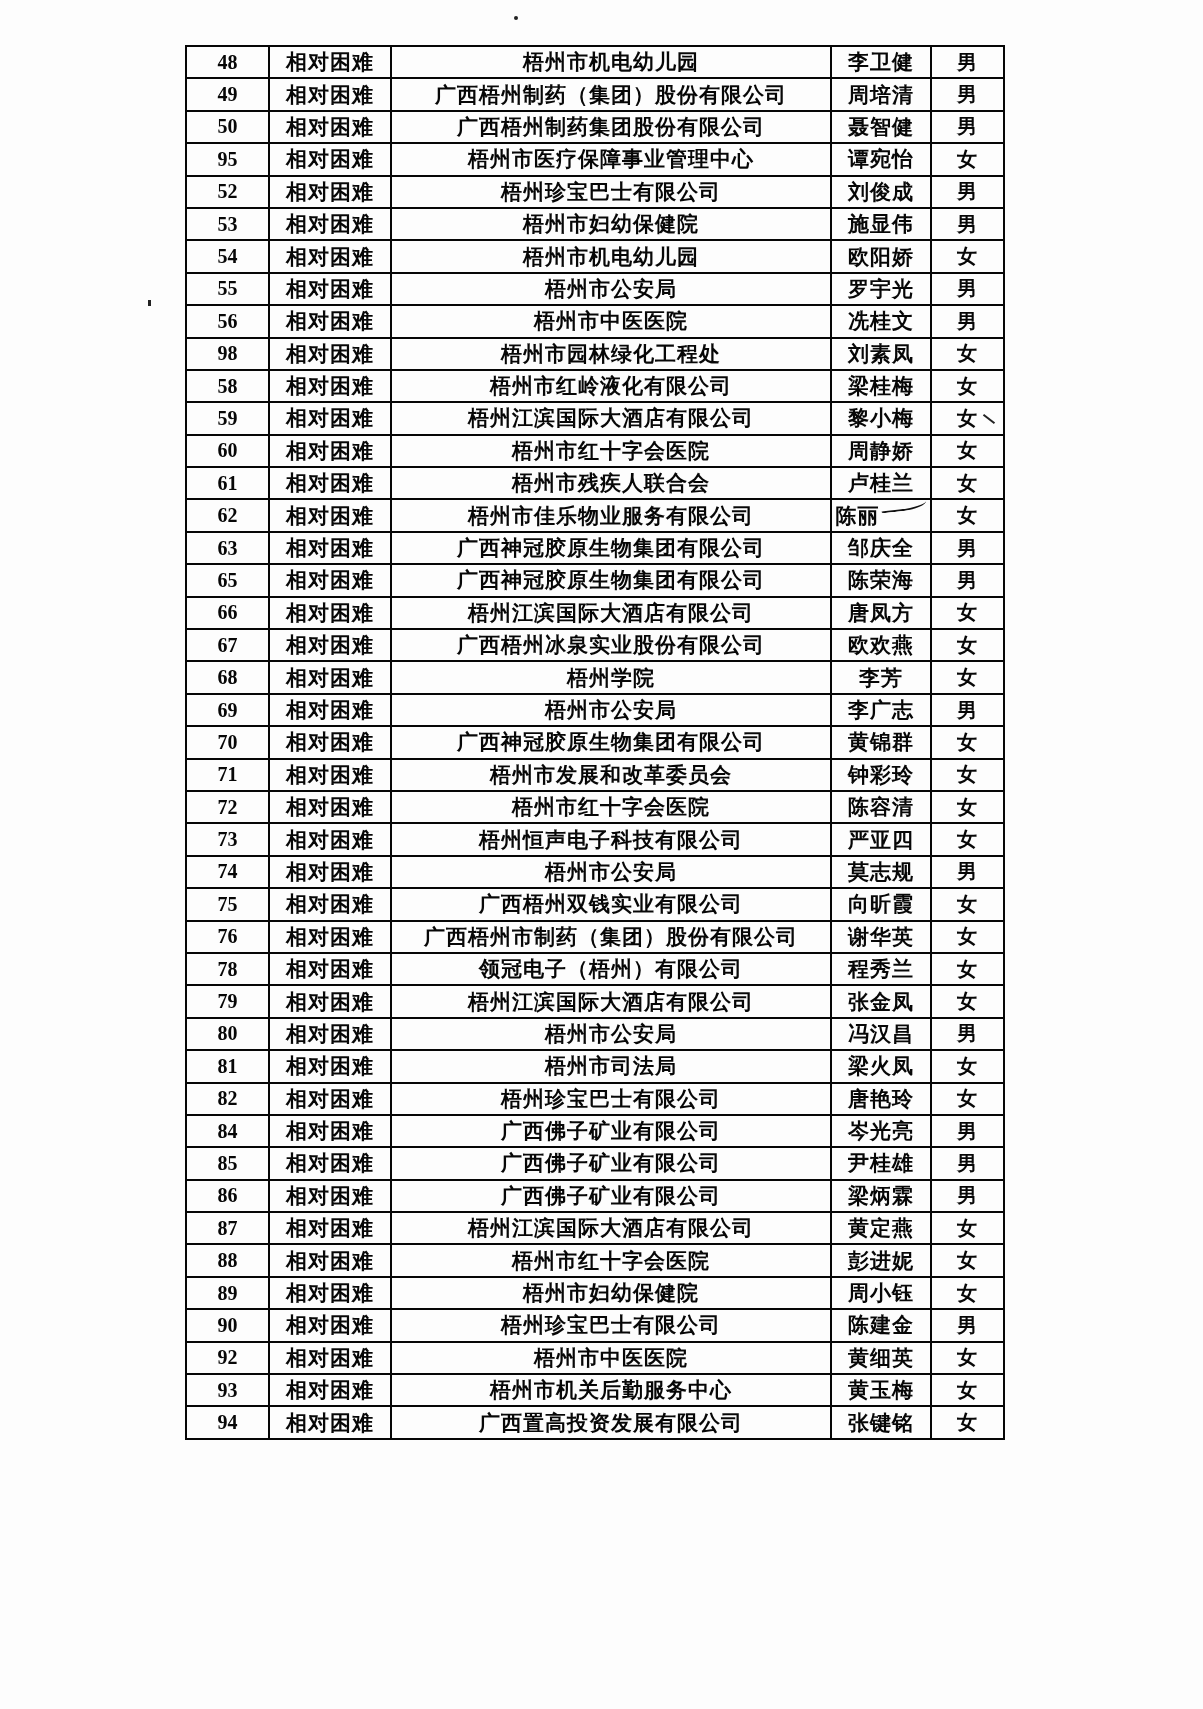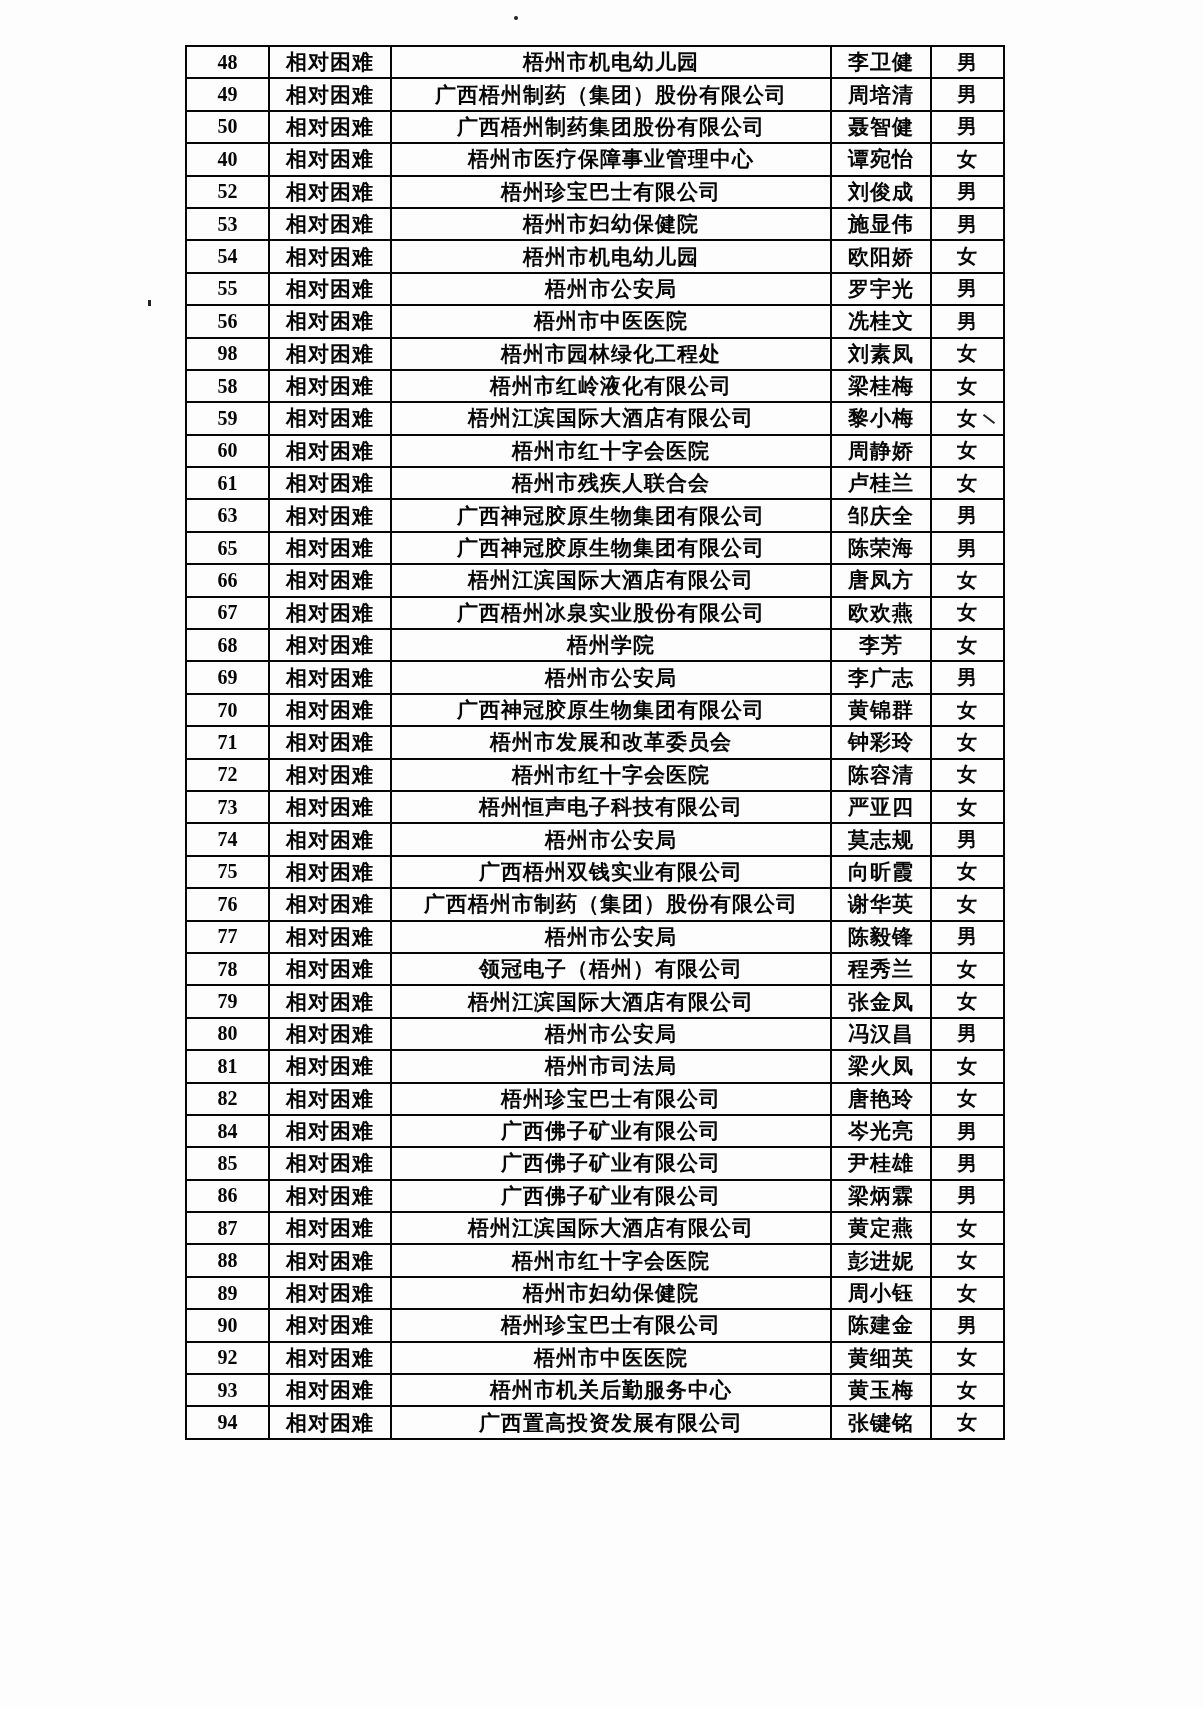--- a/index.html
+++ b/index.html
@@ -89,21 +89,21 @@
           <td class="c4">男</td>
         </tr>
         <tr>
           <td class="c0">50</td>
           <td class="c1">相对困难</td>
           <td class="c2">广西梧州制药集团股份有限公司</td>
           <td class="c3">聂智健</td>
           <td class="c4">男</td>
         </tr>
         <tr>
-          <td class="c0">40</td>
+          <td class="c0">95</td>
           <td class="c1">相对困难</td>
           <td class="c2">梧州市医疗保障事业管理中心</td>
           <td class="c3">谭宛怡</td>
           <td class="c4">女</td>
         </tr>
         <tr>
           <td class="c0">52</td>
           <td class="c1">相对困难</td>
           <td class="c2">梧州珍宝巴士有限公司</td>
           <td class="c3">刘俊成</td>
@@ -166,20 +166,27 @@
           <td class="c4">女</td>
         </tr>
         <tr>
           <td class="c0">61</td>
           <td class="c1">相对困难</td>
           <td class="c2">梧州市残疾人联合会</td>
           <td class="c3">卢桂兰</td>
           <td class="c4">女</td>
         </tr>
         <tr>
+          <td class="c0">62</td>
+          <td class="c1">相对困难</td>
+          <td class="c2">梧州市佳乐物业服务有限公司</td>
+          <td class="c3">陈丽<span class="pen-mark"></span></td>
+          <td class="c4">女</td>
+        </tr>
+        <tr>
           <td class="c0">63</td>
           <td class="c1">相对困难</td>
           <td class="c2">广西神冠胶原生物集团有限公司</td>
           <td class="c3">邹庆全</td>
           <td class="c4">男</td>
         </tr>
         <tr>
           <td class="c0">65</td>
           <td class="c1">相对困难</td>
           <td class="c2">广西神冠胶原生物集团有限公司</td>
@@ -255,27 +262,20 @@
           <td class="c2">广西梧州双钱实业有限公司</td>
           <td class="c3">向昕霞</td>
           <td class="c4">女</td>
         </tr>
         <tr>
           <td class="c0">76</td>
           <td class="c1">相对困难</td>
           <td class="c2">广西梧州市制药（集团）股份有限公司</td>
           <td class="c3">谢华英</td>
           <td class="c4">女</td>
-        </tr>
-        <tr>
-          <td class="c0">77</td>
-          <td class="c1">相对困难</td>
-          <td class="c2">梧州市公安局</td>
-          <td class="c3">陈毅锋</td>
-          <td class="c4">男</td>
         </tr>
         <tr>
           <td class="c0">78</td>
           <td class="c1">相对困难</td>
           <td class="c2">领冠电子（梧州）有限公司</td>
           <td class="c3">程秀兰</td>
           <td class="c4">女</td>
         </tr>
         <tr>
           <td class="c0">79</td>

